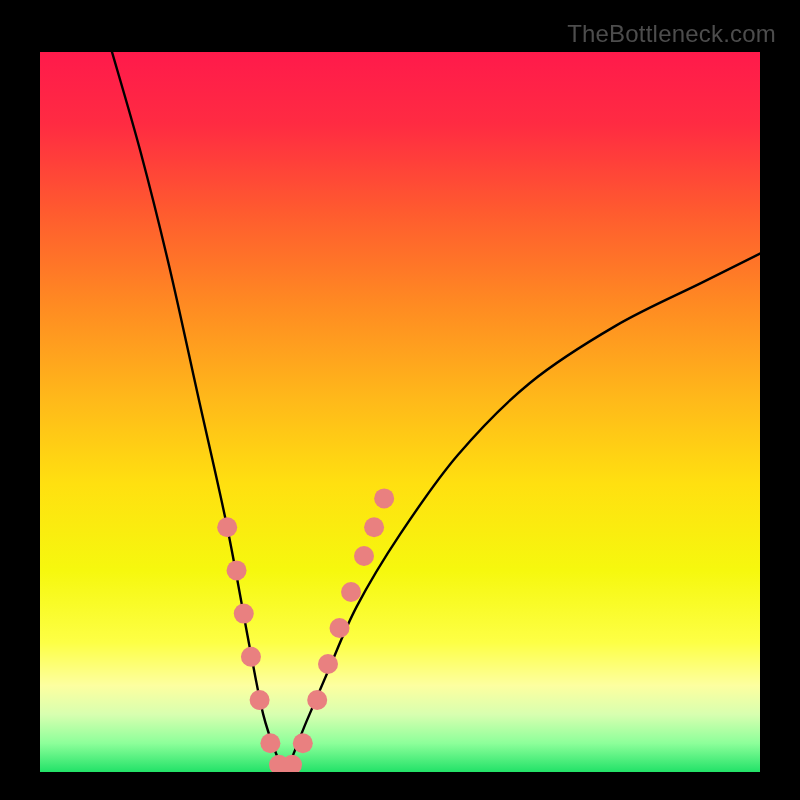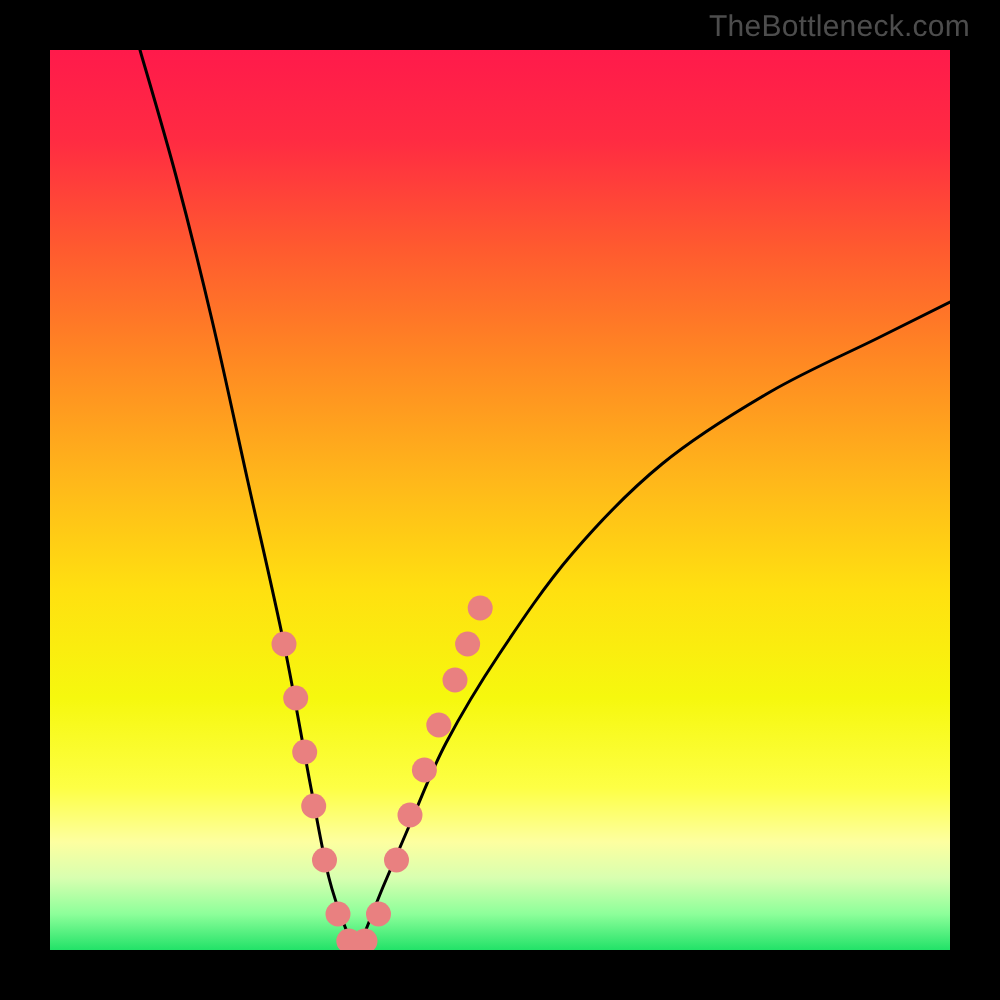--- a/index.html
+++ b/index.html
@@ -6,21 +6,21 @@
     margin: 0;
     padding: 0;
     width: 800px;
     height: 800px;
     overflow: hidden;
     background: #000;
     font-family: Arial, Helvetica, sans-serif;
   }
   .frame {
     position: absolute;
-    left: 0; top: 0;
+    left: 0; top: 12px;
     width: 800px; height: 684px;
     background: #000;
   }
   .plot-area {
     position: absolute;
     left: 40px;
     top: 40px;
     width: 720px;
     height: 720px;
     overflow: hidden;

